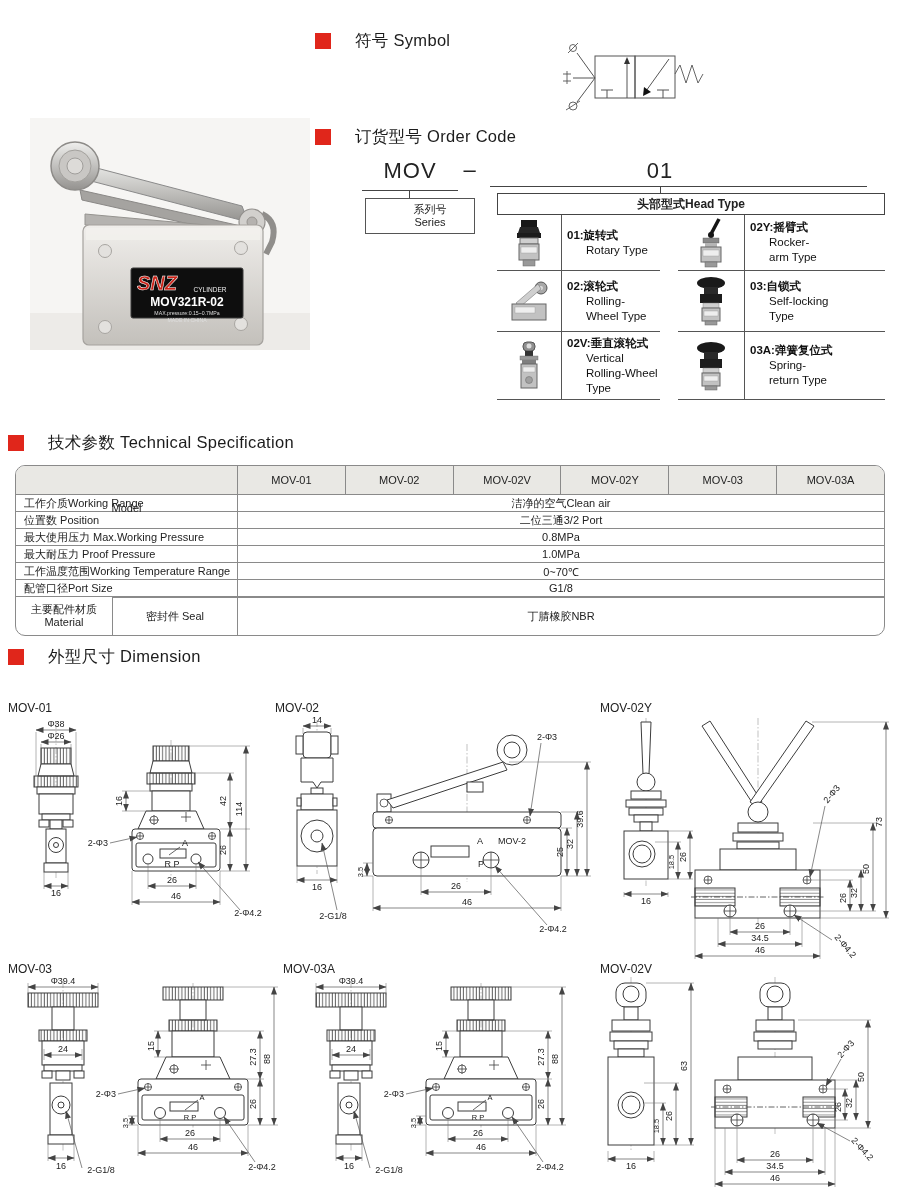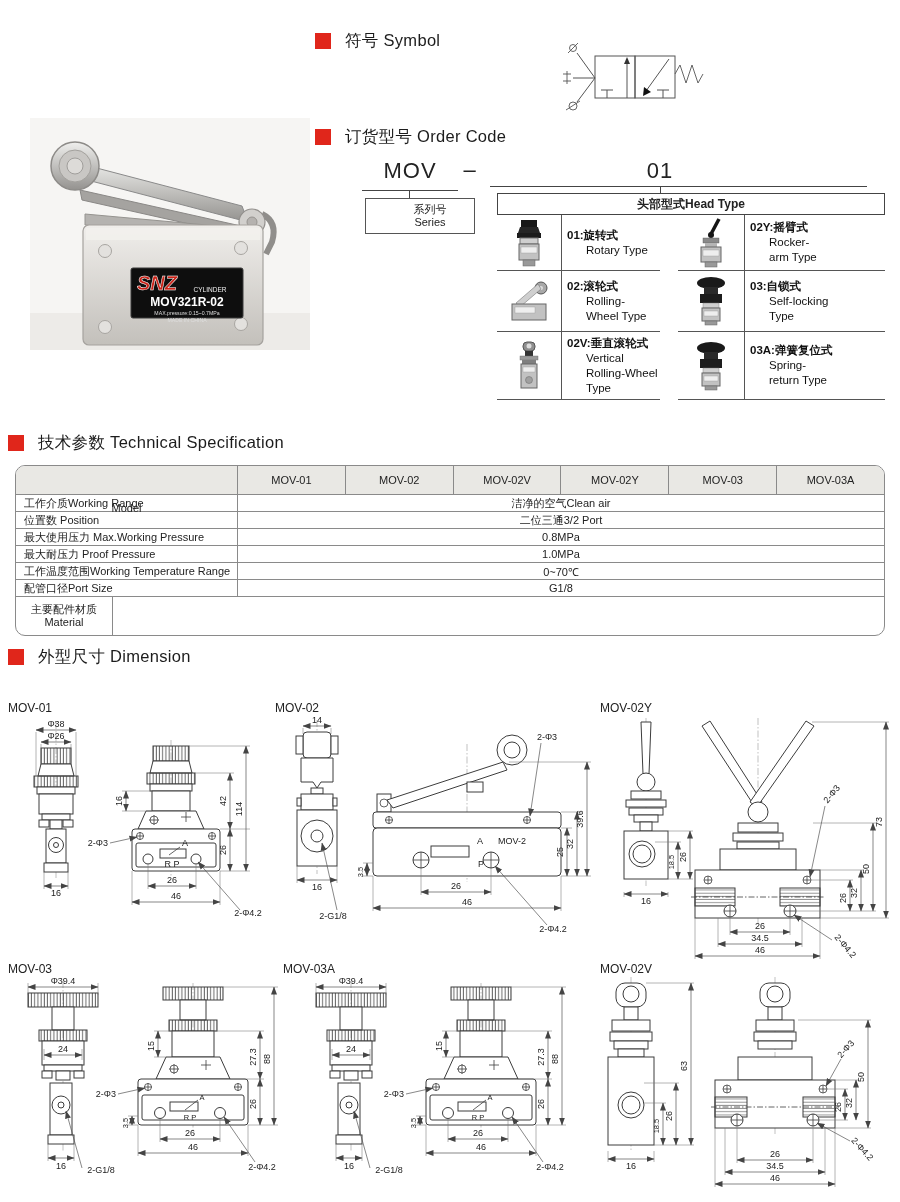--- a/index.html
+++ b/index.html
@@ -1,19 +1,19 @@
 <!DOCTYPE html>
 <html><head>
 <meta charset="utf-8">
 <style>
   html,body{margin:0;padding:0;background:#fff;}
   #page{position:relative;width:900px;height:1202px;background:#fff;font-family:"Liberation Sans",sans-serif;color:#1a1a1a;overflow:hidden;}
   .abs{position:absolute;}
   
-  .sec{position:absolute;display:flex;align-items:center;gap:14px;font-size:16.5px;color:#1c1c1c;letter-spacing:.3px;}
+  .sec{position:absolute;display:flex;align-items:center;gap:24px;font-size:16.5px;color:#1c1c1c;letter-spacing:.3px;}
   .rsq{width:16px;height:16px;background:#e0261b;display:inline-block;}
   
   .oc-big{position:absolute;font-size:22px;color:#222;text-align:center;letter-spacing:1px;}
   .line{position:absolute;background:#444;}
   .series-box{position:absolute;border:1px solid #555;display:flex;flex-direction:column;align-items:center;justify-content:center;font-size:11px;line-height:13px;color:#222;padding-left:20px;}
   
   .ht{position:absolute;}
   .ht-title{border:1.2px solid #444;height:20px;display:flex;align-items:center;justify-content:center;font-size:12px;font-weight:bold;color:#222;}
   .ht-grid{display:flex;align-items:flex-start;}
   .ht-pair{display:flex;flex-direction:column;}
@@ -317,20 +317,24 @@
   <div class="sp-row">
         <div class="sp-l">配管口径Port Size</div>
         <div class="sp-v">G1/8</div>
       </div>
   <div class="sp-mat">
     <div class="sp-matl">
       <div>主要配件材质</div>
       <div>Material</div>
     </div>
     <div class="sp-matr">
+      <div class="sp-matrow b">
+            <div class="sp-sub">密封件 Seal</div>
+            <div class="sp-v">丁腈橡胶NBR</div>
+          </div>
     </div>
   </div>
 </div>
 
 <div class="sec" style="left:8px;top:646px">
   <span class="rsq"></span>
   <span><span>外型尺寸</span> <span>Dimension</span></span>
 </div>
 
 <div class="dwg-label" style="left:8px;top:701px">MOV-01</div>

